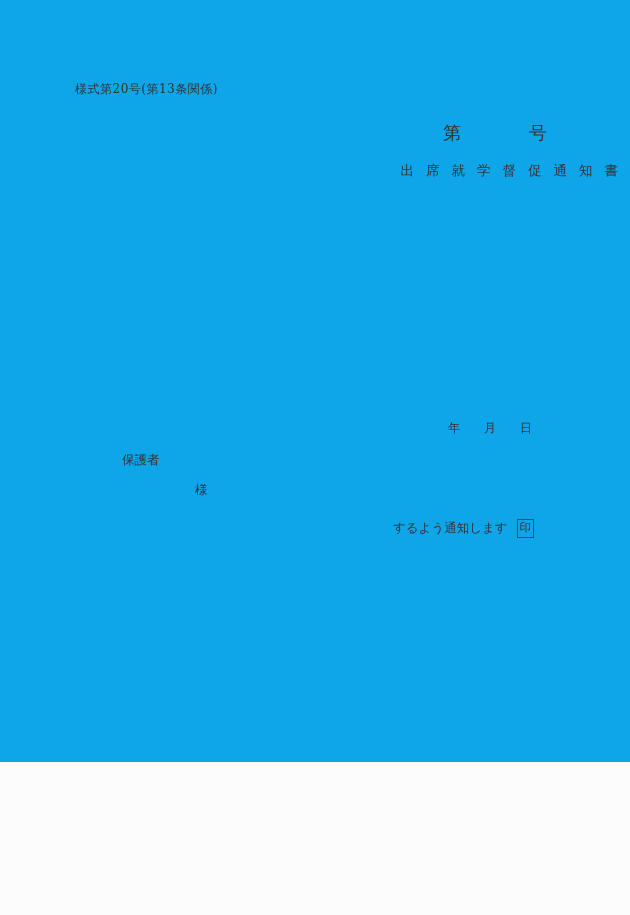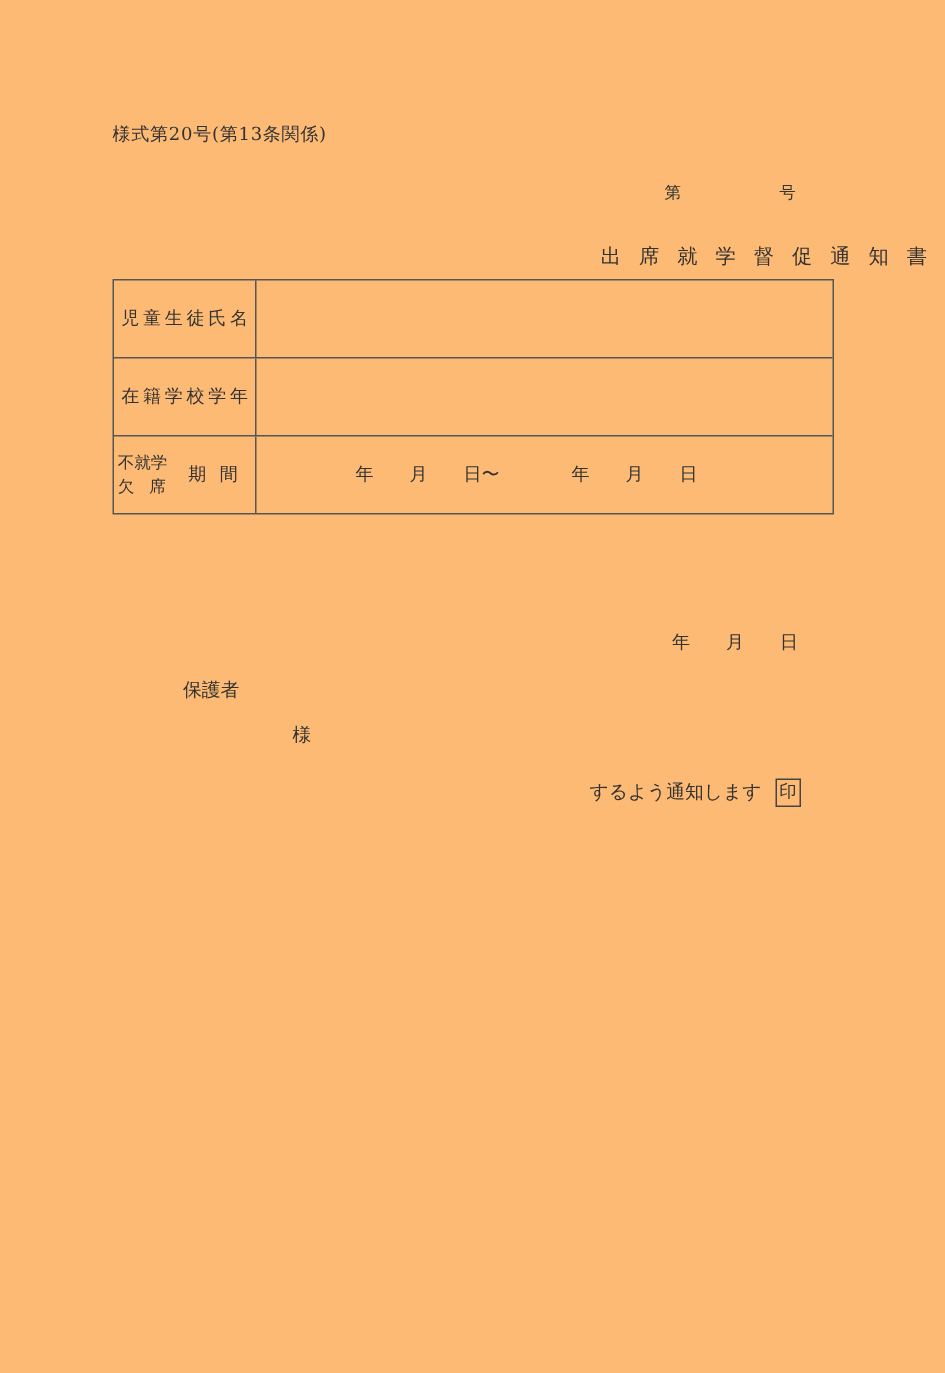--- a/index.html
+++ b/index.html
@@ -3,38 +3,38 @@
 <meta charset="utf-8">
 <style>
   html, body {
     margin: 0;
     padding: 0;
     background: #fcfcfc;
   }
   .page {
     position: relative;
     width: 630px;
-    height: 915px;
-    background: #fdba74;
+    height: 762px;
+    background: #0ea5e9;
     font-family: "DejaVu Serif", "Liberation Serif", serif;
     color: #323232;
     overflow: hidden;
   }
   .form-number {
     position: absolute;
     left: 75px;
     top: 81px;
     font-size: 12px;
     letter-spacing: 0.5px;
   }
   .doc-number {
     position: absolute;
     left: 443px;
     top: 121px;
-    font-size: 11px;
+    font-size: 18px;
   }
   .doc-number .suffix {
     margin-left: 62px;
   }
   .title {
     position: absolute;
     left: 0;
     right: 0;
     top: 162px;
     text-align: right;
@@ -156,40 +156,20 @@
 
   <div class="form-number">様式第20号(第13条関係)</div>
 
   <div class="doc-number">
     <span>第</span>
     <span class="suffix">号</span>
   </div>
 
   <div class="title">出席就学督促通知書</div>
 
-  <div class="form-table">
-    <div class="t-row">
-      <div class="t-label">児童生徒氏名</div>
-      <div class="t-value"></div>
-    </div>
-    <div class="t-row">
-      <div class="t-label">在籍学校学年</div>
-      <div class="t-value"></div>
-    </div>
-    <div class="t-row">
-      <div class="t-label period-label">
-        <span class="stack">
-          <span>不就学</span>
-          <span class="spread">欠席</span>
-        </span>
-        <span class="suffix">期間</span>
-      </div>
-      <div class="t-value period-value">年　　月　　日〜　　　　年　　月　　日</div>
-    </div>
-  </div>
 
 
   <div class="issue-date">年　　月　　日</div>
 
   <div class="guardian">保護者</div>
 
   <div class="honorific">様</div>
 
   <div class="issuer-line">
     <span>するよう通知します</span>

